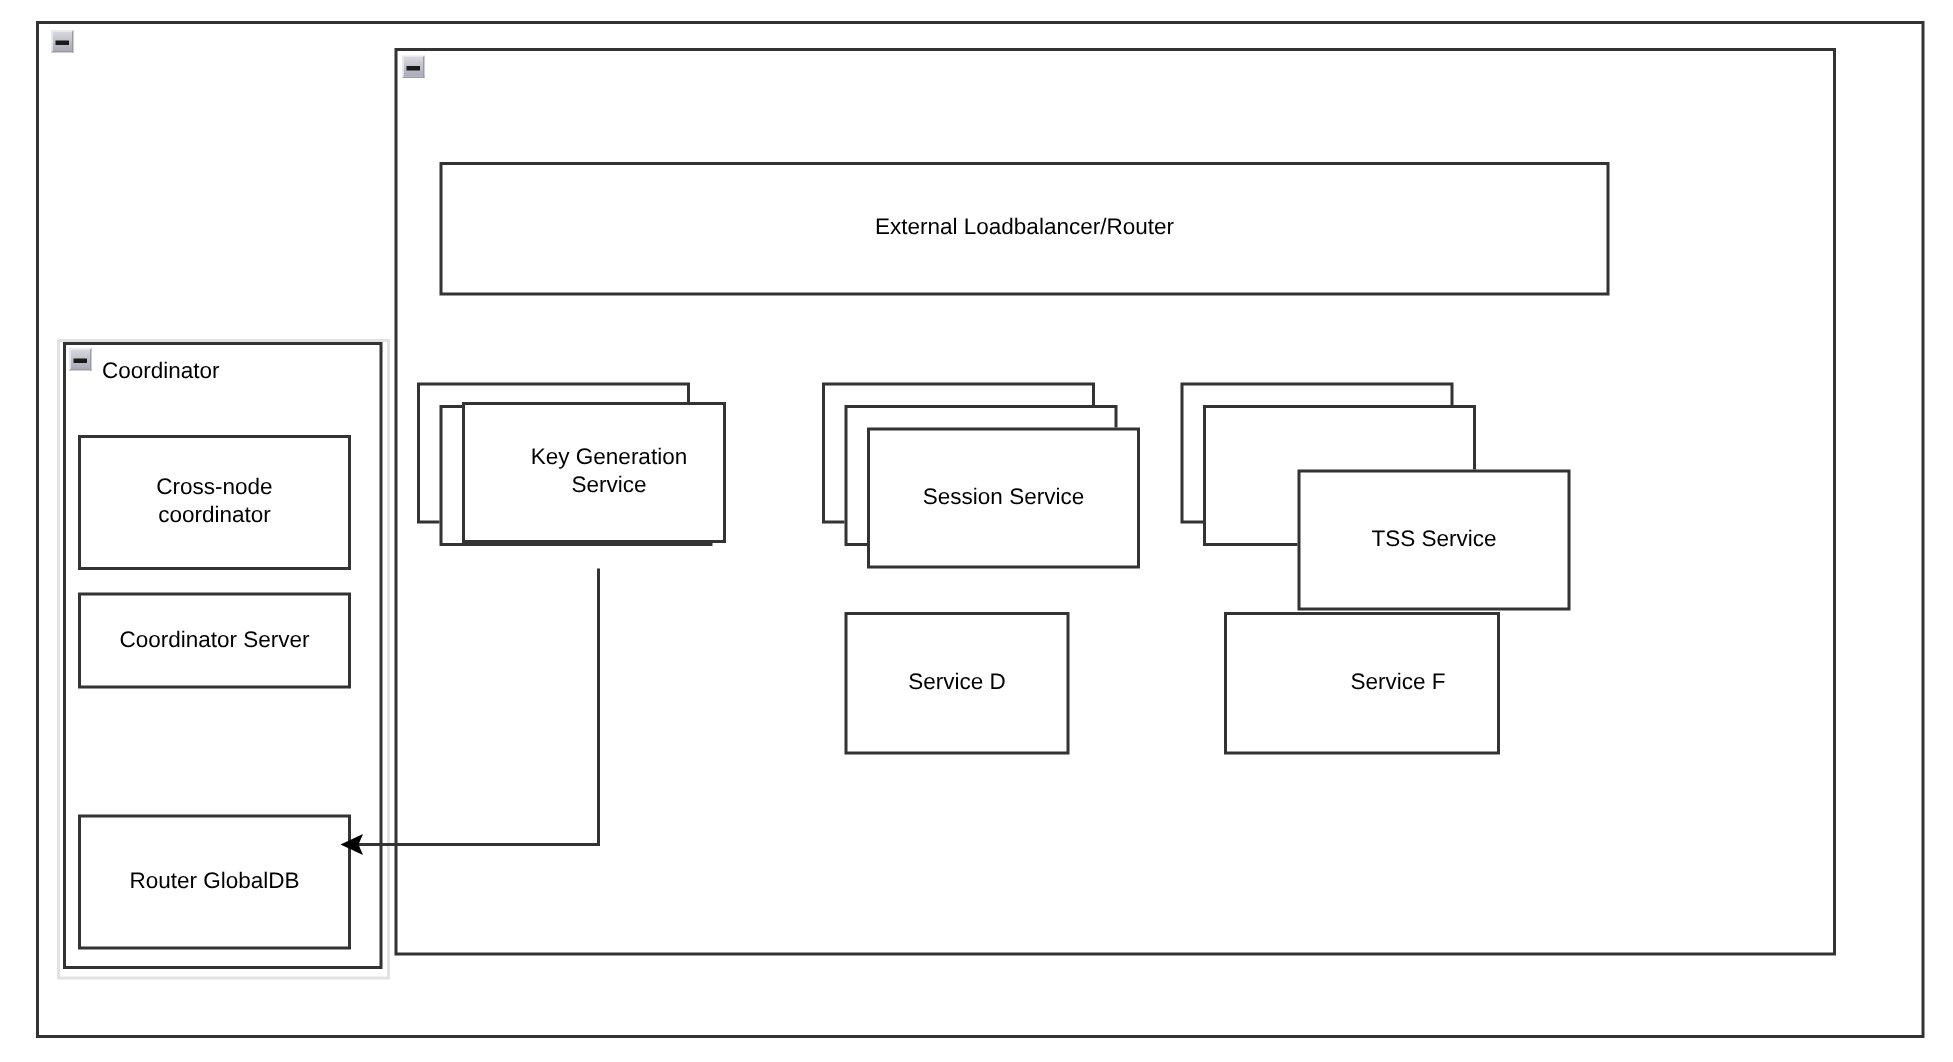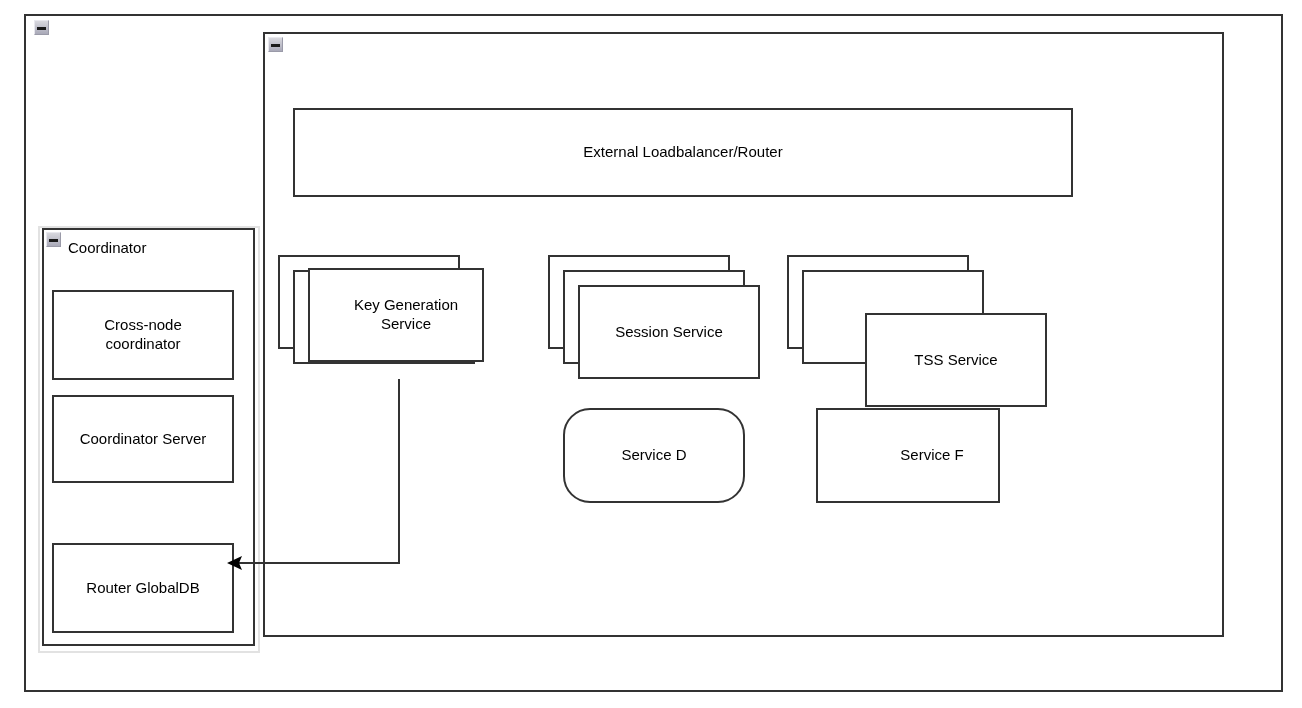--- a/index.html
+++ b/index.html
@@ -125,21 +125,21 @@
   <div class="abs group-shadow" id="coordinator-shadow" style="left: 38px; top: 226px; width: 222px; height: 427px;"></div>
   <div class="abs group-box" id="coordinator-group" style="left: 42px; top: 228px; width: 213px; height: 418px;"></div>
   <div class="collapse-icon" id="coordinator-collapse" style="left: 46px; top: 232px;"></div>
   <div class="group-title" id="coordinator-title" style="left: 68px; top: 238px; width: 160px; text-align: left;">Coordinator</div>
 
   <div id="coordinator-children-host">
       <div class="abs node-box" style="left: 52px; top: 290px; width: 182px; height: 90px; align-items: center;">
         <span style="white-space: pre-line;">Cross-node
 coordinator</span>
       </div>
-      <div class="abs node-box" style="left: 52px; top: 395px; width: 182px; height: 88px; text-align: right;">
+      <div class="abs node-box" style="left: 52px; top: 395px; width: 182px; height: 64px; text-align: right;">
         <span style="white-space: pre-line;">Coordinator Server</span>
       </div>
       <div class="abs node-box" style="left: 52px; top: 543px; width: 182px; height: 90px;">
         <span style="white-space: pre-line;">Router GlobalDB</span>
       </div>
     </div>
 
   <div id="stacked-services-host">
       <div class="stack" style="left: 0px; top: 0px;">
         <div class="card" style="left: 278px; top: 255px; width: 182px; height: 94px; z-index: 8;"></div>
@@ -159,21 +159,21 @@
       <div class="stack" style="left: 0px; top: 0px;">
         <div class="card" style="left: 787px; top: 255px; width: 182px; height: 94px; z-index: 8;"></div>
         <div class="card" style="left: 802px; top: 270px; width: 182px; height: 94px; z-index: 9;"></div>
         <div class="card front" style="left: 865px; top: 285px; width: 182px; height: 94px; z-index: 11; margin-top: 28px;">
           <span style="white-space: pre-line;">TSS Service</span>
         </div>
       </div>
     </div>
 
   <div id="plain-services-host">
-      <div class="abs node-box" style="left: 563px; top: 408px; width: 182px; height: 95px; border-radius: 27px;">
+      <div class="abs node-box" style="left: 563px; top: 408px; width: 150px; height: 95px;">
         <span>Service D</span>
       </div>
       <div class="abs node-box" style="left: 816px; top: 408px; width: 184px; height: 95px; padding-left: 48px;">
         <span>Service F</span>
       </div>
     </div>
 
   <svg id="connectors" viewBox="0 0 1302 708" xmlns="http://www.w3.org/2000/svg">
       <polyline points="399,379 399,563 236,563" fill="none" stroke="#333333" stroke-width="2"></polyline>
       <polygon points="227,563 242,556 239,563 242,570" fill="#000000"></polygon>

